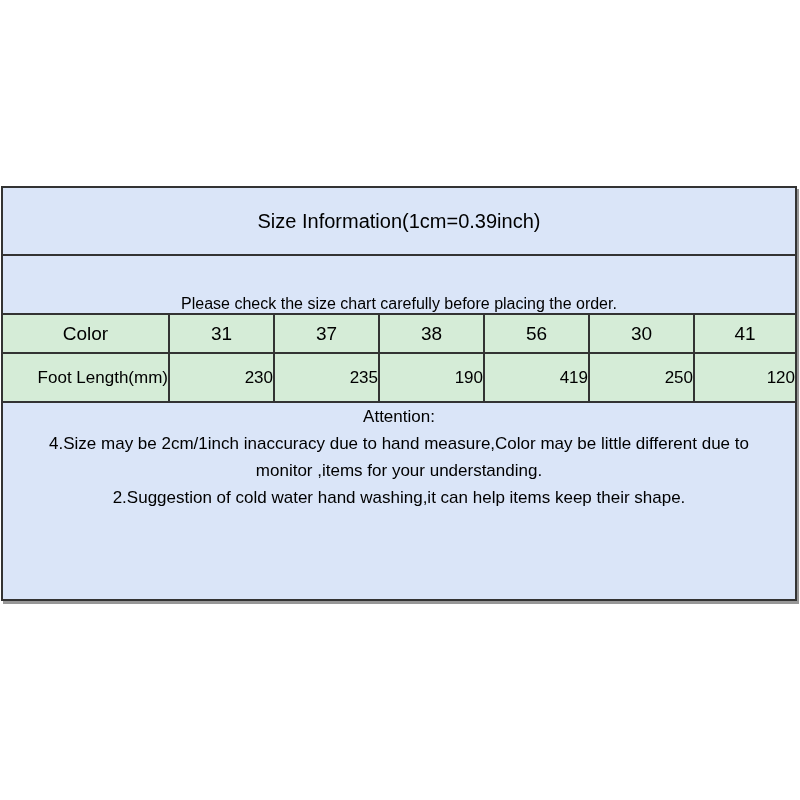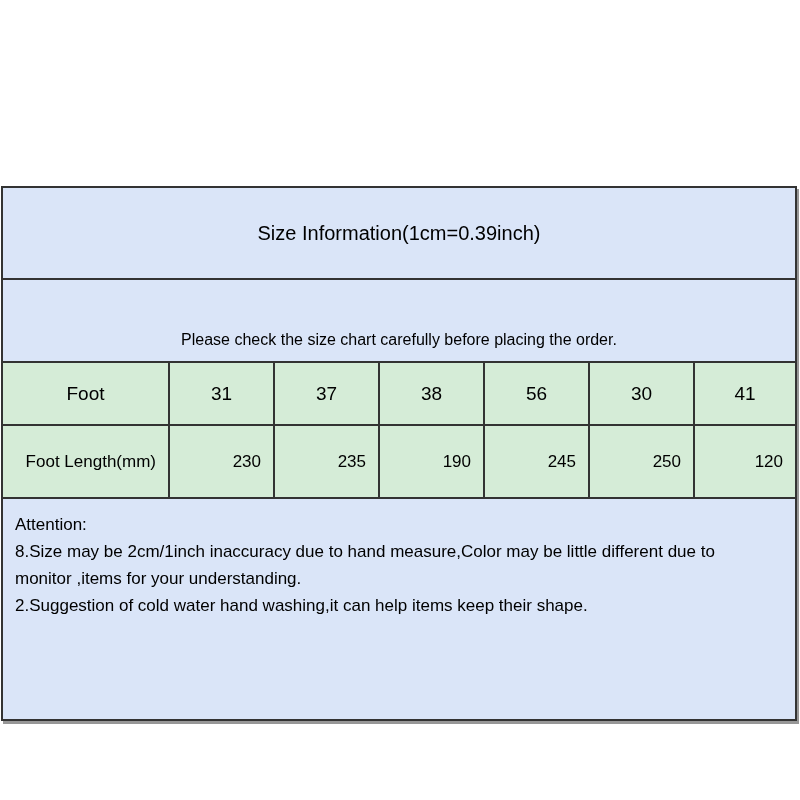--- a/index.html
+++ b/index.html
@@ -19,21 +19,21 @@
   table.size-chart {
     border-collapse: collapse;
     table-layout: fixed;
     width: 796px;
     box-shadow: 2px 3px 0 #979797;
     background: #ffffff;
   }
   table.size-chart td {
     border: 2px solid #333333;
     overflow: hidden;
-    padding: 12px;
+    padding: 0;
   }
   .blue  { background: #dae5f8; }
   .green { background: #d5ecd7; }
   .title-cell {
     height: 66px;
     text-align: center;
     vertical-align: middle;
     font-size: 20px;
   }
   .note-cell {
@@ -58,20 +58,21 @@
   }
   .attention-cell {
     height: 196px;
     vertical-align: top;
     font-size: 17px;
     line-height: 27px;
     padding: 46px 4px 0 8px;
   }
   .attention-cell .line {
     white-space: nowrap;
+    text-align: center;
   }
 </style>
 </head>
 <body>
 
 <div class="sheet">
   <table class="size-chart">
     <colgroup>
       <col style="width:167px">
       <col style="width:105px">
@@ -82,40 +83,40 @@
       <col>
     </colgroup>
     <tbody>
       <tr>
         <td class="blue title-cell" colspan="7">Size Information(1cm=0.39inch)</td>
       </tr>
       <tr>
         <td class="blue note-cell" colspan="7">Please check the size chart carefully before placing the order.</td>
       </tr>
       <tr class="size-row">
-        <td class="green">Foot</td>
+        <td class="green">Color</td>
         <td class="green">31</td>
         <td class="green">37</td>
         <td class="green">38</td>
         <td class="green">56</td>
         <td class="green">30</td>
         <td class="green">41</td>
       </tr>
       <tr class="length-row">
         <td class="green">Foot Length(mm)</td>
         <td class="green">230</td>
         <td class="green">235</td>
         <td class="green">190</td>
-        <td class="green">245</td>
+        <td class="green">419</td>
         <td class="green">250</td>
         <td class="green">120</td>
       </tr>
       <tr>
         <td class="blue attention-cell" colspan="7">
           <div class="line">Attention:</div>
-          <div class="line">8.Size may be 2cm/1inch inaccuracy due to hand measure,Color may be little different due to</div>
+          <div class="line">4.Size may be 2cm/1inch inaccuracy due to hand measure,Color may be little different due to</div>
           <div class="line">monitor ,items for your understanding.</div>
           <div class="line">2.Suggestion of cold water hand washing,it can help items keep their shape.</div>
         </td>
       </tr>
     </tbody>
   </table>
 </div>
 
 </body></html>

